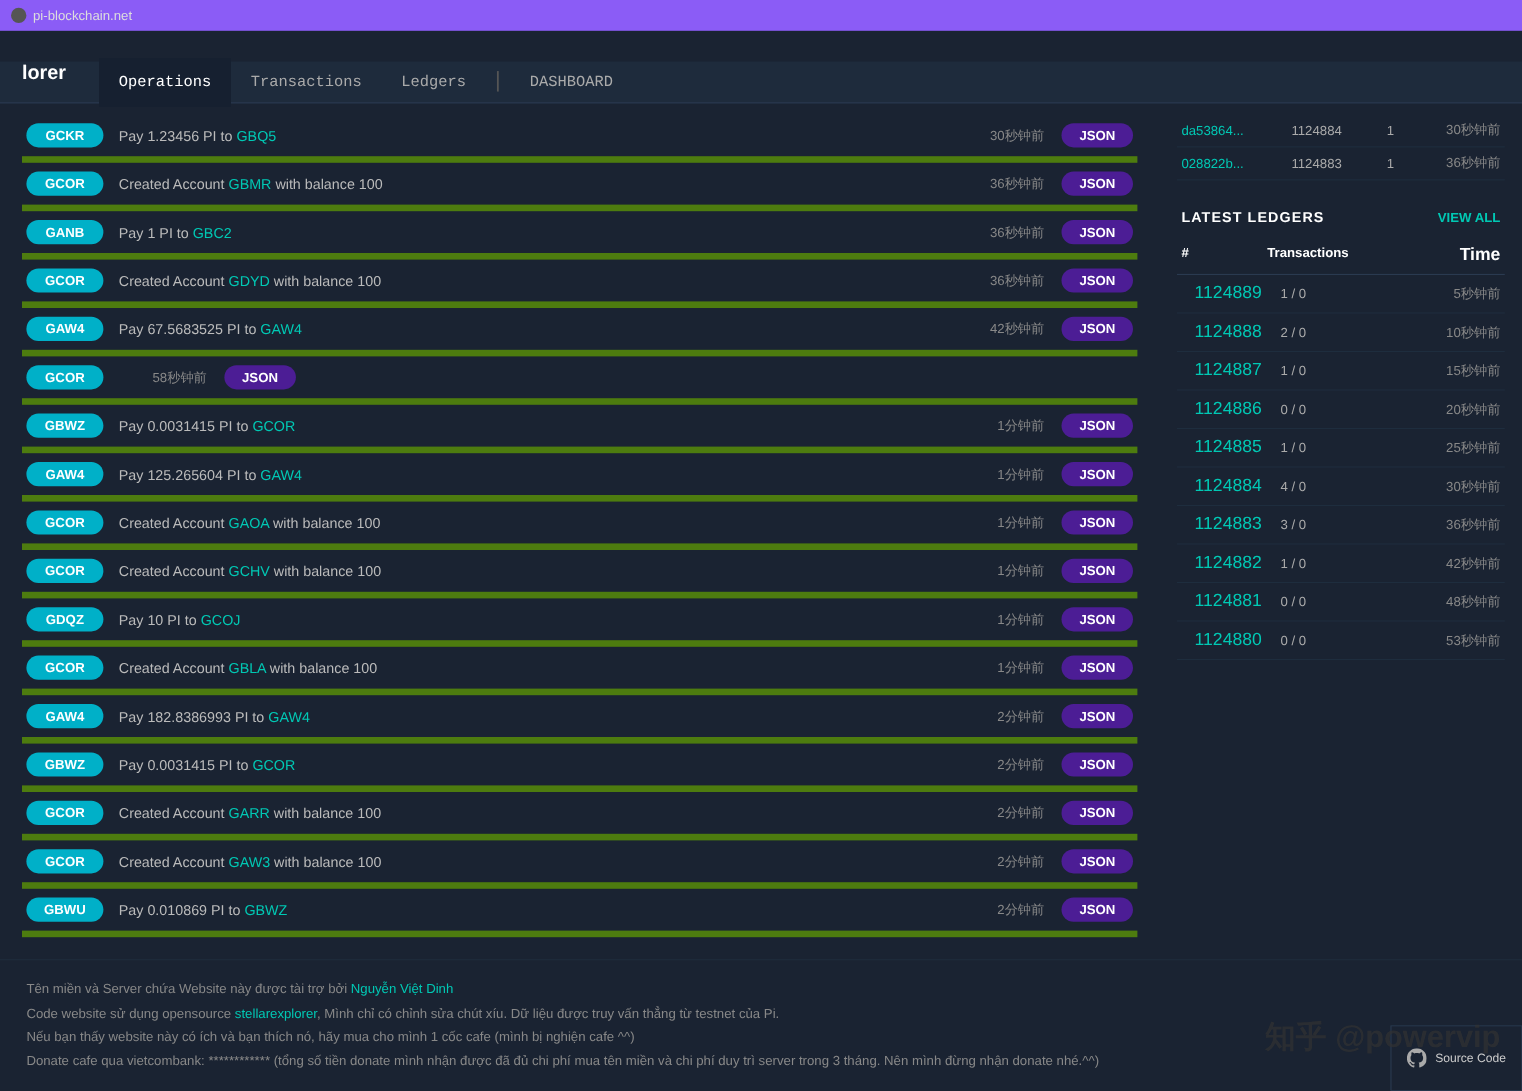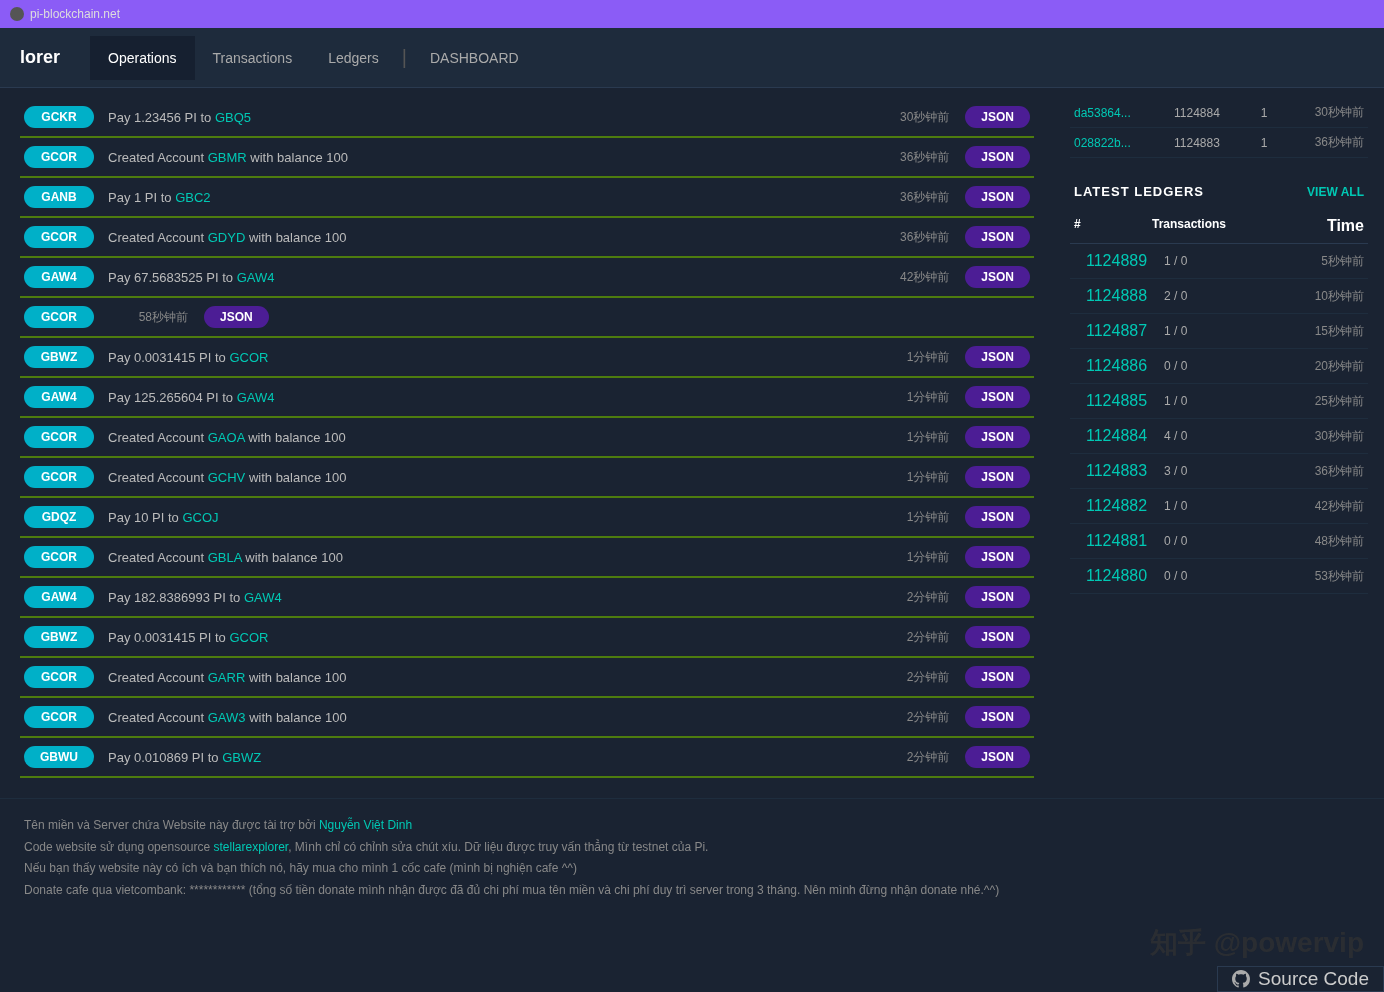--- a/index.html
+++ b/index.html
@@ -28,35 +28,36 @@
       width: 14px; height: 14px;
       background: #555;
       border-radius: 50%;
       display: inline-block;
     }
 
     
     .navbar {
       background: #1e2b3c;
       display: flex;
-      align-items: center;
       padding: 0 20px;
-      height: 60px;
+      height: 38px;
       border-bottom: 1px solid #2a3a50;
+      margin-top: 28px;
     }
     .navbar .brand {
       color: #fff;
       font-size: 18px;
       font-weight: bold;
       margin-right: 30px;
     }
     .navbar .nav-links {
       display: flex;
       align-items: center;
       gap: 0;
+      font-family: Liberation Mono, monospace;
     }
     .navbar .nav-link {
       color: #aaa;
       padding: 14px 18px;
       text-decoration: none;
       font-size: 14px;
       cursor: pointer;
     }
     .navbar .nav-divider {
       color: #555;
@@ -78,21 +79,21 @@
     .operations-panel {
       flex: 1;
       padding: 0 20px;
     }
 
     
     .op-row {
       display: flex;
       align-items: center;
       padding: 8px 4px;
-      border-bottom: 2px solid #4d7c0f;
+      border-bottom: 6px solid #4d7c0f;
     }
 
     .op-badge {
       background: #00b0c8;
       color: #fff;
       border-radius: 12px;
       padding: 4px 12px;
       font-size: 12px;
       font-weight: bold;
       min-width: 70px;
@@ -271,26 +272,26 @@
       opacity: 0.7;
     }
 
     
     .source-code-badge {
       position: fixed;
       bottom: 0;
       right: 0;
       background: #1a2332;
       border: 1px solid #2a3a50;
-      padding: 1px 14px;
+      padding: 20px 14px;
       display: flex;
       align-items: center;
       gap: 8px;
       color: #ccc;
-      font-size: 19px;
+      font-size: 11px;
       cursor: pointer;
     }
     .github-icon {
       width: 18px; height: 18px;
       fill: #aaa;
     }
   </style>
 </head>
 <body>
 

